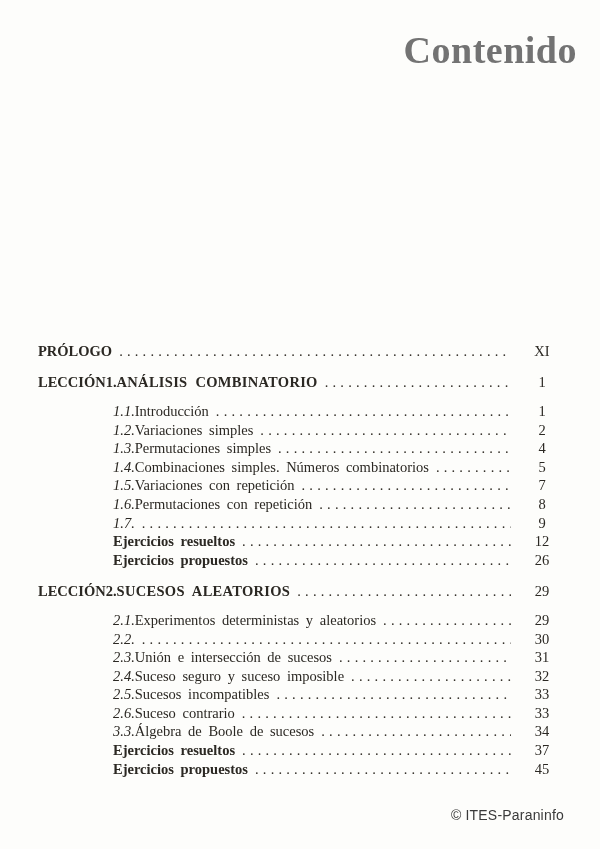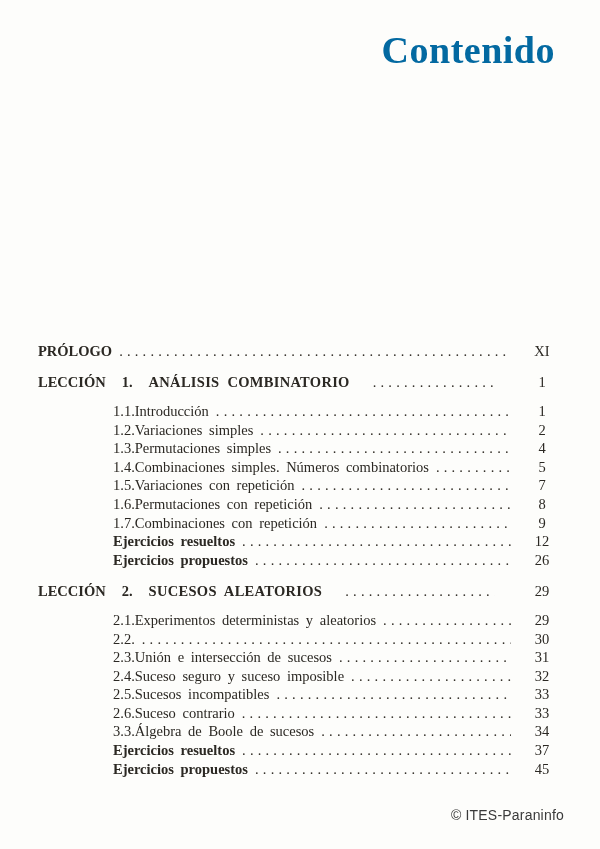--- a/index.html
+++ b/index.html
@@ -5,47 +5,47 @@
   html, body { margin: 0; padding: 0; }
   body {
     width: 600px; height: 849px;
     background: #fdfdfb;
     overflow: hidden;
     font-family: "Liberation Serif", serif;
     color: #2b2823;
     position: relative;
   }
   .page-title {
-    margin: 30px 45px 0 0;
+    margin: 30px 23px 0 0;
     text-align: right;
     font-size: 38px;
     line-height: 1.1;
     font-weight: 700;
     letter-spacing: 0.5px;
-    color: #0369a1;
+    color: #737373;
   }
   .toc {
     margin-top: 270px;
     padding: 0 35px 0 30px;
     margin-left: 8px;
   }
   .row {
     display: flex;
     font-size: 14.5px;
     line-height: 18.6px;
     white-space: nowrap;
   }
   .row .b { font-weight: 700; }
   .lbl { word-spacing: 3px; }
-  .row.chapter { margin: 13px 0 10px 0; gap: 16px; }
+  .row.chapter { margin: 13px 0 10px 0; }
   .row.chapter .lbl { word-spacing: 4px; letter-spacing: 0.3px; }
   .chapword { display: inline-block; width: 85px; }
   .chapnum  { display: inline-block; width: 30px; }
   .row.sub  { padding-left: 75px; }
-  .row.sub .num { display: inline-block; width: 37px; }
+  .row.sub .num { display: inline-block; width: 37px; font-style: italic; }
   .row.boldsub { padding-left: 75px; }
   .dots {
     flex: 1 1 auto;
     min-width: 0;
     overflow: hidden;
     margin: 0 8px 0 7px;
     letter-spacing: 4.2px;
     color: #343029;
   }
   .dots::after {
@@ -124,21 +124,20 @@
 
   <div class="row sub">
     <span class="num">1.6.</span>
     <span class="lbl">Permutaciones con repetición</span>
     <span class="dots"></span>
     <span class="page-col">8</span>
   </div>
 
   <div class="row sub">
     <span class="num">1.7.</span>
-    <span class="lbl">Combinaciones con repetición</span>
     <span class="dots"></span>
     <span class="page-col">9</span>
   </div>
 
   <div class="row boldsub">
     <span class="lbl b">Ejercicios resueltos</span>
     <span class="dots"></span>
     <span class="page-col">12</span>
   </div>
 

